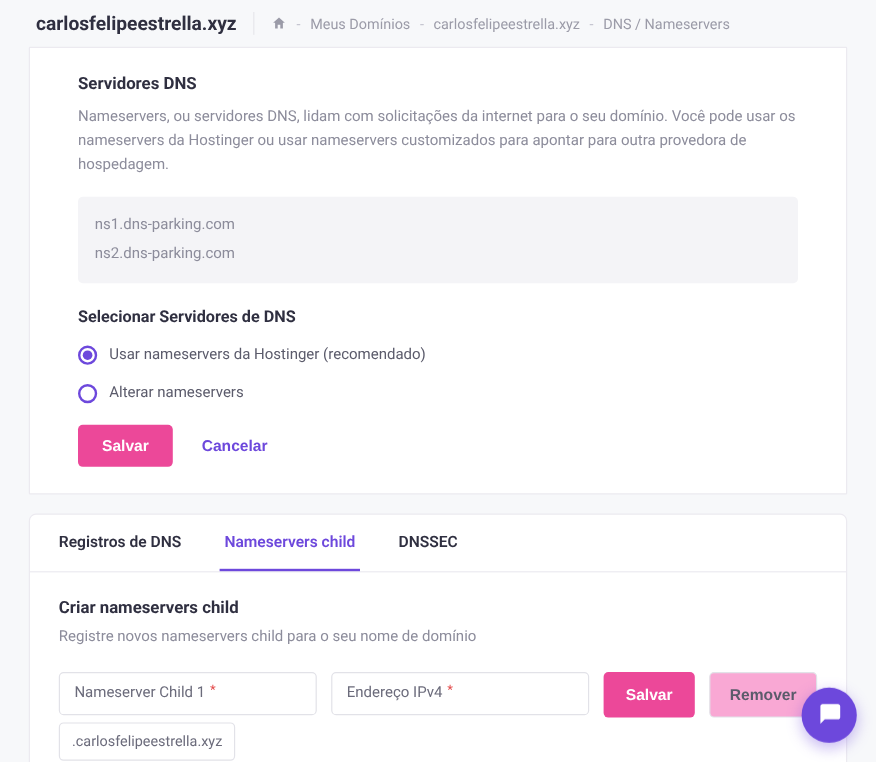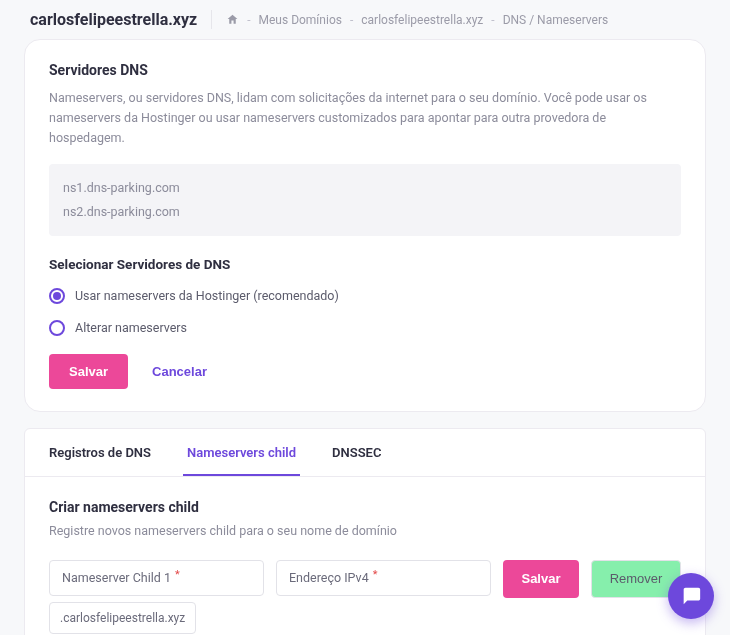--- a/index.html
+++ b/index.html
@@ -31,23 +31,23 @@
     gap: 8px;
     color: #9b9ba8;
     font-size: 12px;
   }
   .breadcrumb .sep { color: #c0c0cc; }
   .breadcrumb a { color: #9b9ba8; text-decoration: none; }
 
   .card {
     background: #fff;
     border: 1px solid #eceaf0;
-    border-radius: 16px;
+    border-radius: 1px;
     margin: 0 24px 16px 24px;
-    padding: 22px 24px;
+    padding: 22px 40px;
   }
   .card h3 {
     font-size: 14px;
     font-weight: 700;
     color: #2f2f40;
     margin-bottom: 10px;
   }
   .card .desc {
     color: #8c8c9b;
     font-size: 12.5px;
@@ -148,21 +148,21 @@
     border: 1px solid #e2e2e8;
     border-radius: 4px;
     padding: 8px 10px;
     font-size: 12px;
     color: #6b6b7b;
     margin-top: 6px;
     display: inline-block;
   }
   .btn-col { display:flex; }
   .btn-col .btn { width:100%; padding:10px 0; text-align:center; height:38px;}
-  .btn-outline { background:#86efac; color:#5b5b6b; border:1px solid #e2e2e8; font-weight:400;}
+  .btn-outline { background:#f9a8d4; color:#5b5b6b; border:1px solid #e2e2e8; font-weight:700;}
 
   .fab {
     position: fixed;
     right: 16px;
     bottom: 16px;
     width: 46px; height: 46px;
     border-radius: 50%;
     background: #6d48dc;
     display:flex; align-items:center; justify-content:center;
     box-shadow: 0 4px 12px rgba(109,72,220,.4);

